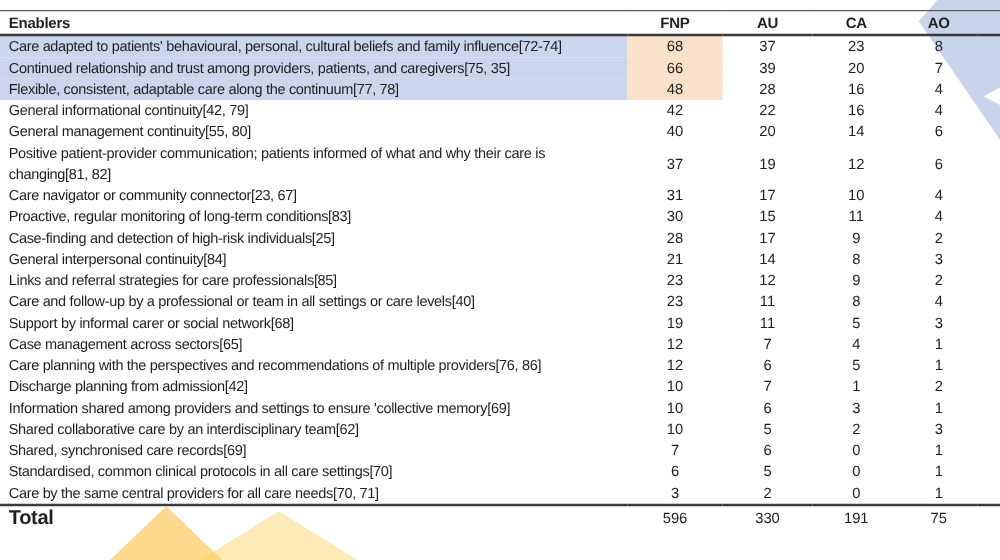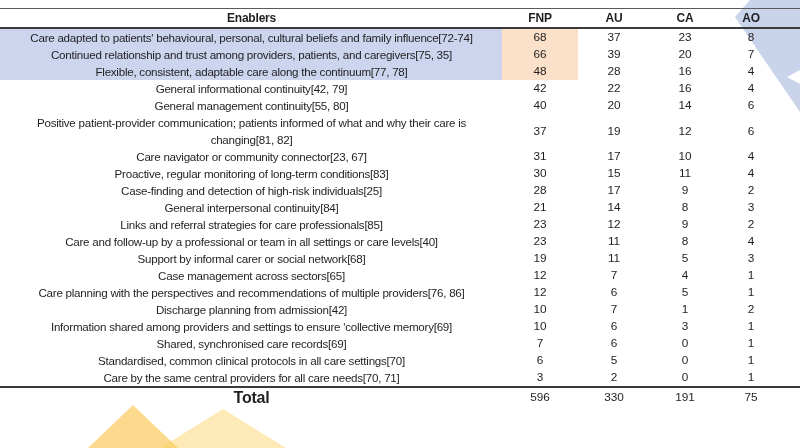--- a/index.html
+++ b/index.html
@@ -31,21 +31,21 @@
 
   th, td { padding: 0; line-height: 17px; vertical-align: middle; font-weight: normal; }
 
   thead th {
     font-weight: bold; font-size: 12px; letter-spacing: -0.2px;
     border-top: 1.5px solid #5a5a5a;
     border-bottom: 2px solid var(--rule, #3a3a3a);
     line-height: 16px; padding: 1px 0 1px 0;
   }
   thead th.label, td.label {
-    text-align: center; padding-left: 7px; padding-right: 6px;
+    text-align: left; padding-left: 7px; padding-right: 6px;
   }
   td.num { text-align: center; font-size: 11.8px; letter-spacing: 0; }
 
   tr.hl td.label { background: var(--hl-row, #ccd4ee); }
   tr.hl td.fnp   { background: var(--hl-fnp, #fbe0ca); }
 
   tfoot td {
     border-top: 2px solid var(--rule, #3a3a3a);
     line-height: 19px;
   }
@@ -210,20 +210,28 @@
       </tr>
       <tr>
         <td class="label">Information shared among providers and settings to ensure 'collective memory[69]</td>
         <td class="num fnp">10</td>
         <td class="num">6</td>
         <td class="num">3</td>
         <td class="num">1</td>
         <td></td>
       </tr>
       <tr>
+        <td class="label">Shared collaborative care by an interdisciplinary team[62]</td>
+        <td class="num fnp">10</td>
+        <td class="num">5</td>
+        <td class="num">2</td>
+        <td class="num">3</td>
+        <td></td>
+      </tr>
+      <tr>
         <td class="label">Shared, synchronised care records[69]</td>
         <td class="num fnp">7</td>
         <td class="num">6</td>
         <td class="num">0</td>
         <td class="num">1</td>
         <td></td>
       </tr>
       <tr>
         <td class="label">Standardised, common clinical protocols in all care settings[70]</td>
         <td class="num fnp">6</td>

